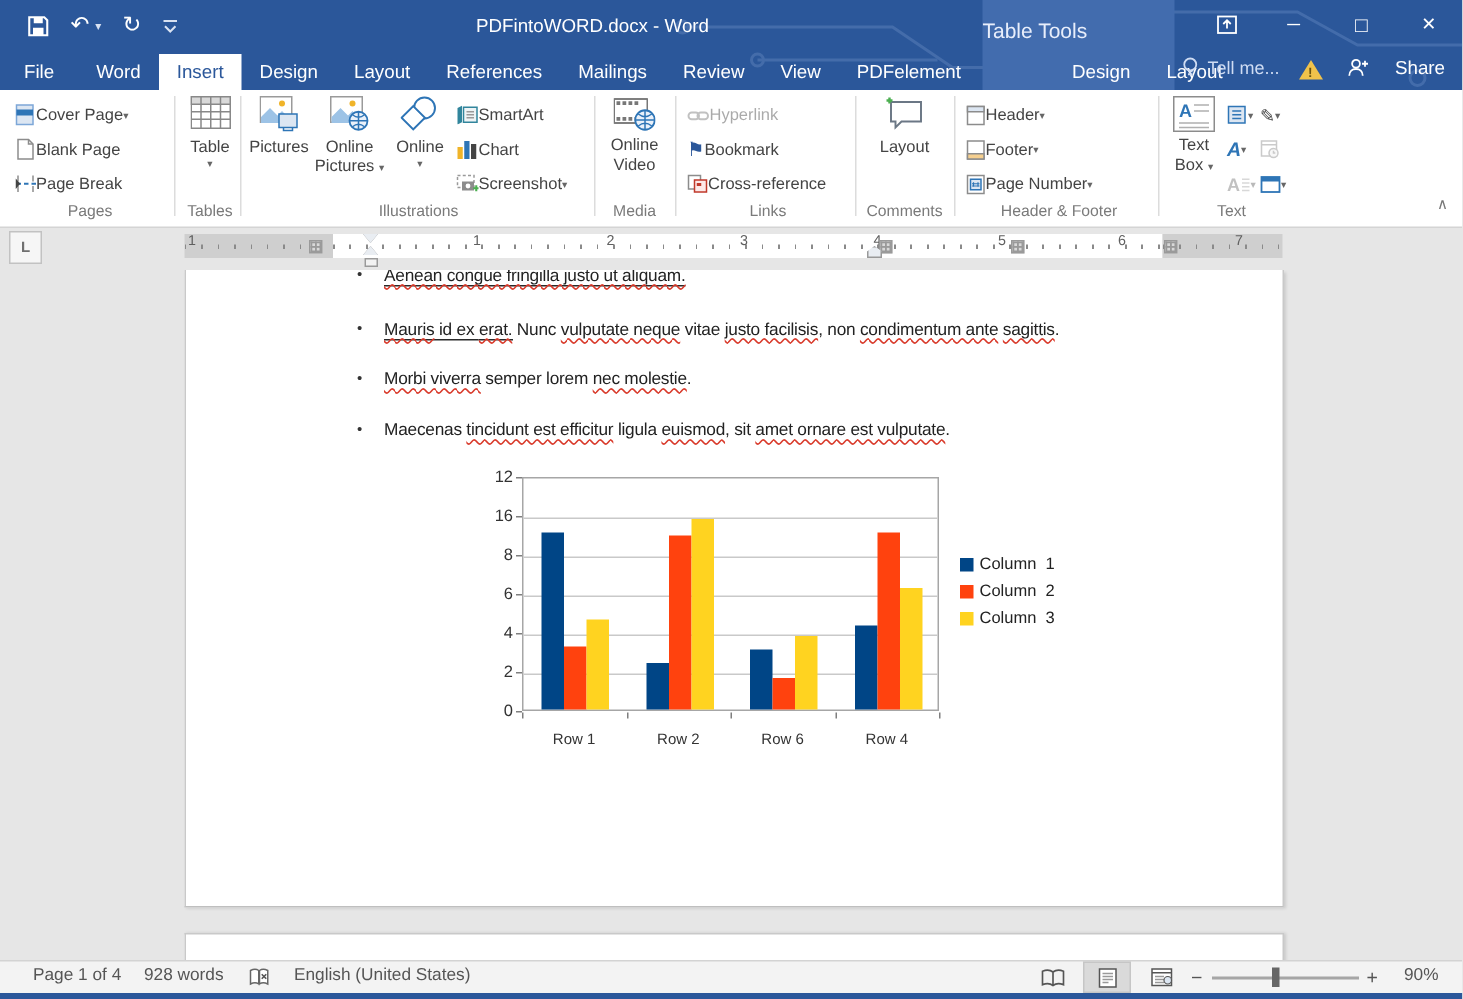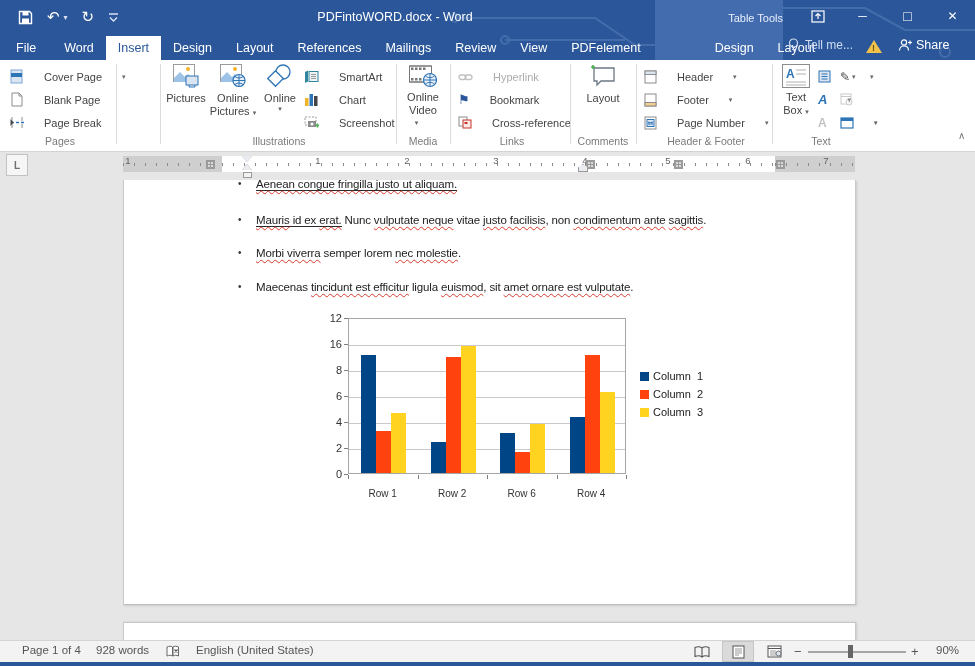--- a/index.html
+++ b/index.html
@@ -8,39 +8,39 @@
          font-family:"Liberation Sans", sans-serif; background:#e6e6e6; }
 
   
   .titlebar { position:absolute; left:0; top:0; width:975px; height:60px; background:#2b579a; z-index:5; }
   .deco { position:absolute; right:0; top:0; width:530px; height:60px; opacity:.5; pointer-events:none; }
   .qat { position:absolute; left:18px; top:6px; display:flex; align-items:center; gap:14px; color:#fff; z-index:2; }
   .qat .g { font-size:15px; line-height:22px; color:#fff; }
   .qat .tiny { font-size:8px; color:#d9e2f2; margin-left:-10px; }
   .apptitle { position:absolute; left:240px; top:10px; width:310px; text-align:center; color:#fff; font-size:12.5px; z-index:2; }
   .ctxrect { position:absolute; left:655px; top:0; width:128px; height:60px; background:#426cae; z-index:1; }
-  .ctxlabel { position:absolute; left:655px; top:12px; width:128px; text-align:right; color:#e8eefb; font-size:11px; z-index:2; }
+  .ctxlabel { position:absolute; left:655px; top:12px; width:128px; text-align:left; color:#e8eefb; font-size:14px; z-index:2; }
   .wbtns { position:absolute; right:0; top:0; height:32px; display:flex; z-index:3; }
   .wbtn { width:45px; height:32px; display:flex; align-items:center; justify-content:center; color:#fff; font-size:12px; }
   .tabrow { position:absolute; left:0; top:36px; height:24px; display:flex; align-items:stretch; z-index:2; }
   .tab { padding:0 12px; display:flex; align-items:center; color:#fff; font-size:12.5px; white-space:nowrap; }
   .tab.active { background:#fff; color:#2b579a; }
   .tab.ctx1 { margin-left:50px; }
   .tellme { position:absolute; left:788px; top:38px; display:flex; align-items:center; gap:6px; color:#cfdcf3; font-size:12px; z-index:3; }
   .warn { color:#f0c24b; font-size:12px; }
   .warn .tri { position:relative; width:0; height:0; border-left:8px solid transparent; border-right:8px solid transparent; border-bottom:13px solid #f0c24b; }
   .warn .tri span { position:absolute; left:-2px; top:3px; font-size:9px; color:#6b5410; font-weight:bold; }
-  .sharebox { position:absolute; left:898px; top:38px; display:flex; align-items:center; gap:4px; color:#fff; font-size:12.5px; z-index:3; }
+  .sharebox { position:absolute; left:898px; top:38px; display:flex; align-items:center; gap:18px; color:#fff; font-size:12.5px; z-index:3; }
 
   
   .ribbon { position:absolute; left:0; top:60px; width:975px; height:92px; background:#fff; border-bottom:1px solid #d4d4d4; z-index:4; }
   .rgroup { position:absolute; top:0; height:90px; }
   .glabel { position:absolute; bottom:3px; left:0; right:0; text-align:center; font-size:10.5px; color:#7a7a7a; white-space:nowrap; }
   .gsep { position:absolute; top:4px; height:80px; width:1px; background:#dcdcdc; }
-  .rb-s { position:absolute; left:2px; height:21px; display:flex; align-items:center; gap:20px; font-size:11px; color:#444; white-space:nowrap; cursor:default; }
+  .rb-s { position:absolute; left:2px; height:21px; display:flex; align-items:center; gap:0; font-size:11px; color:#444; white-space:nowrap; cursor:default; }
   .rb-big { position:absolute; top:4px; display:flex; flex-direction:column; align-items:center; font-size:11px; color:#444; text-align:center; }
   .rb-big .bl { line-height:12.5px; white-space:nowrap; }
   .crt { font-size:7px; color:#666; }
   .dis { opacity:.45; }
   .collapse { position:absolute; left:958px; top:70px; color:#777; font-size:10px; z-index:5; }
 
   
   .rulerbar { position:absolute; left:0; top:152px; width:975px; height:28px; background:#e6e6e6; z-index:3; }
   .tabsel { position:absolute; left:6px; top:2px; width:22px; height:22px; background:#f6f6f6; border:1px solid #c2c2c2; color:#6f6f6f; font-size:10px; font-weight:bold; display:flex; align-items:center; justify-content:center; }
   .rseg { position:absolute; top:4px; height:16px; }
@@ -204,20 +204,32 @@
             <path d="M2 2 v4 M2 9 v4 M12 2 v4 M12 9 v4" stroke="#8c8c8c"></path>
             <path d="M1 7.5 h3 M6 7.5 h3 M11 7.5 h3" stroke="#2e75b6" stroke-width="1.4"></path>
             <path d="M0.5 4 l3 3.5 l-3 3.5" fill="#444"></path>
           </svg>
         <span>Page Break</span>
       </div>
       <div class="glabel">Pages</div>
     </div>
     <div class="gsep" style="left:116px;"></div>
 
+    <div class="rgroup" style="left:120px;width:40px;">
+      <div class="rb-big" style="left:3px;width:34px;">
+        <svg width="27" height="22" viewBox="0 0 27 22">
+            <rect x="0.5" y="0.5" width="26" height="21" fill="#fff" stroke="#888"></rect>
+            <rect x="0.5" y="0.5" width="26" height="5" fill="#d9d9d9" stroke="#888"></rect>
+            <path d="M7 0.5 v21 M13.5 0.5 v21 M20 0.5 v21 M0.5 10.5 h26 M0.5 15.5 h26" stroke="#888"></path>
+          </svg>
+        <span class="bl" style="margin-top:6px;">Table</span>
+        <span class="crt">▾</span>
+      </div>
+      <div class="glabel">Tables</div>
+    </div>
     <div class="gsep" style="left:160px;"></div>
 
     <div class="rgroup" style="left:164px;width:230px;">
       <div class="rb-big" style="left:2px;width:40px;">
         <svg width="26" height="24" viewBox="0 0 26 24">
             <rect x="0.5" y="0.5" width="21" height="17" fill="#fff" stroke="#9a9a9a"></rect>
             <circle cx="15" cy="5" r="2" fill="#f0b429"></circle>
             <path d="M1 14 l6-6 5 5 3-3 6 6 v2 h-20 z" fill="#9dc3e6"></path>
             <rect x="13" y="12" width="12" height="9" fill="#dce6f2" stroke="#2e75b6"></rect>
             <path d="M16 21 v2 h6 v-2" fill="none" stroke="#2e75b6"></path>

